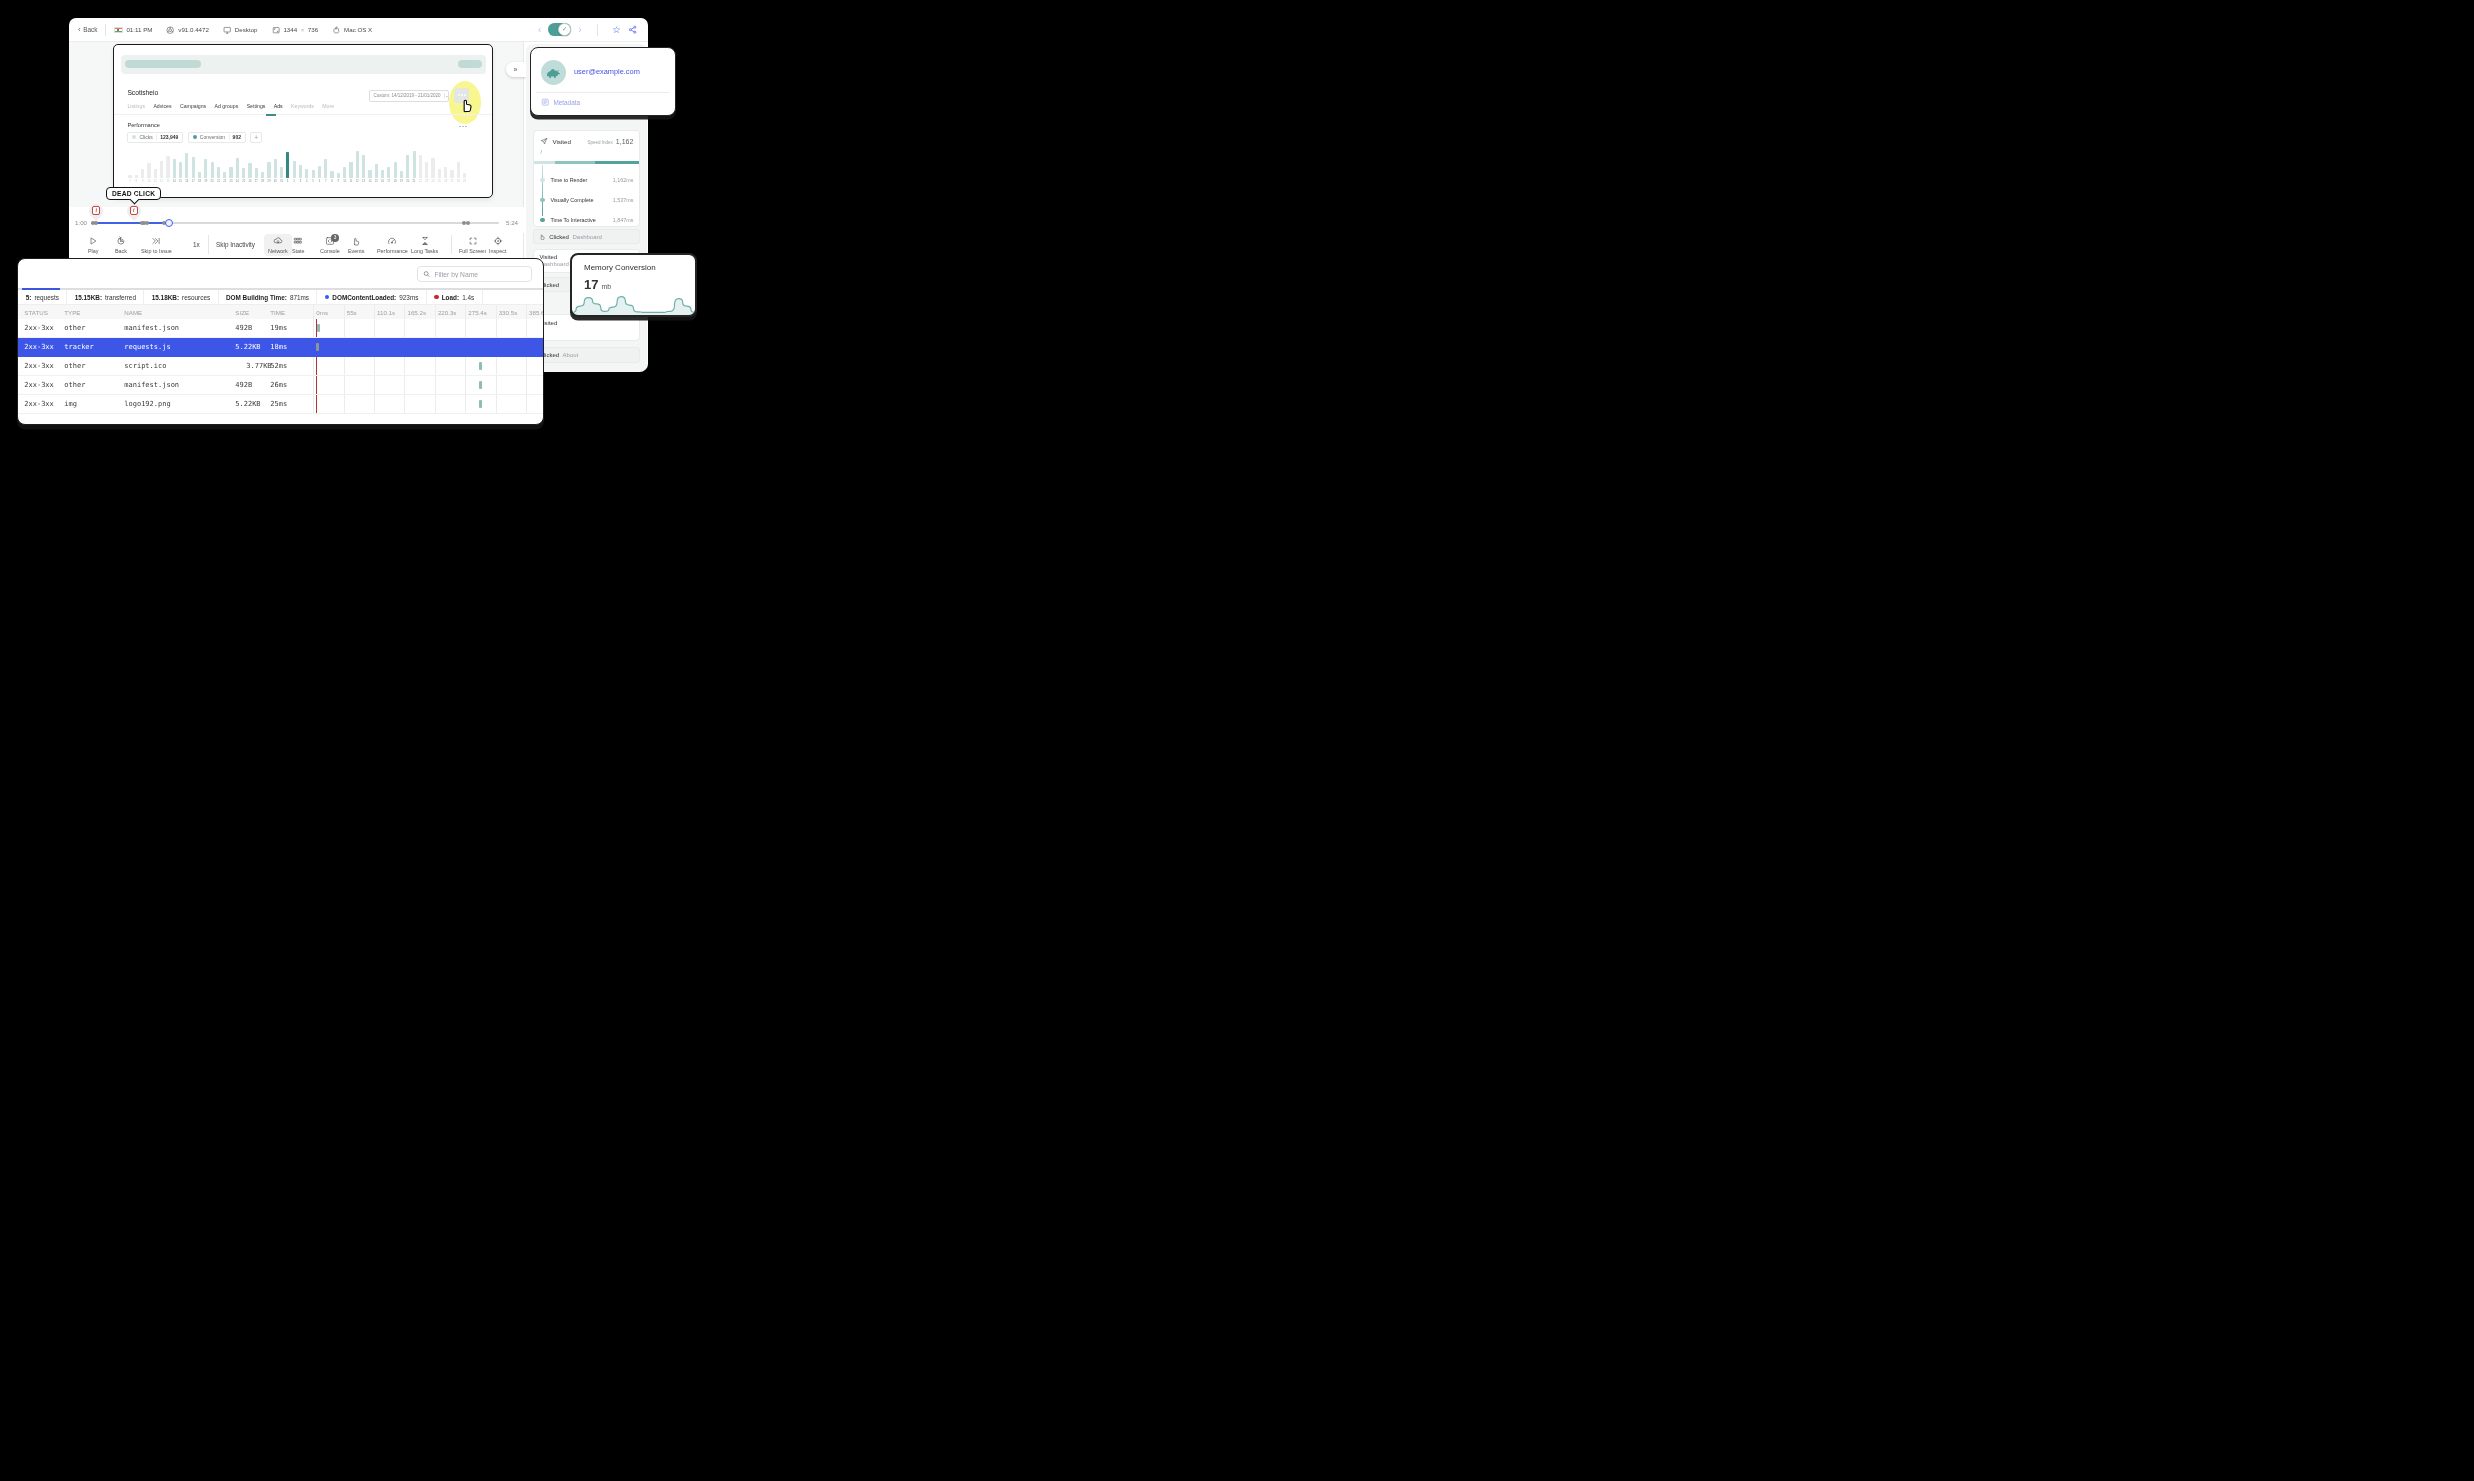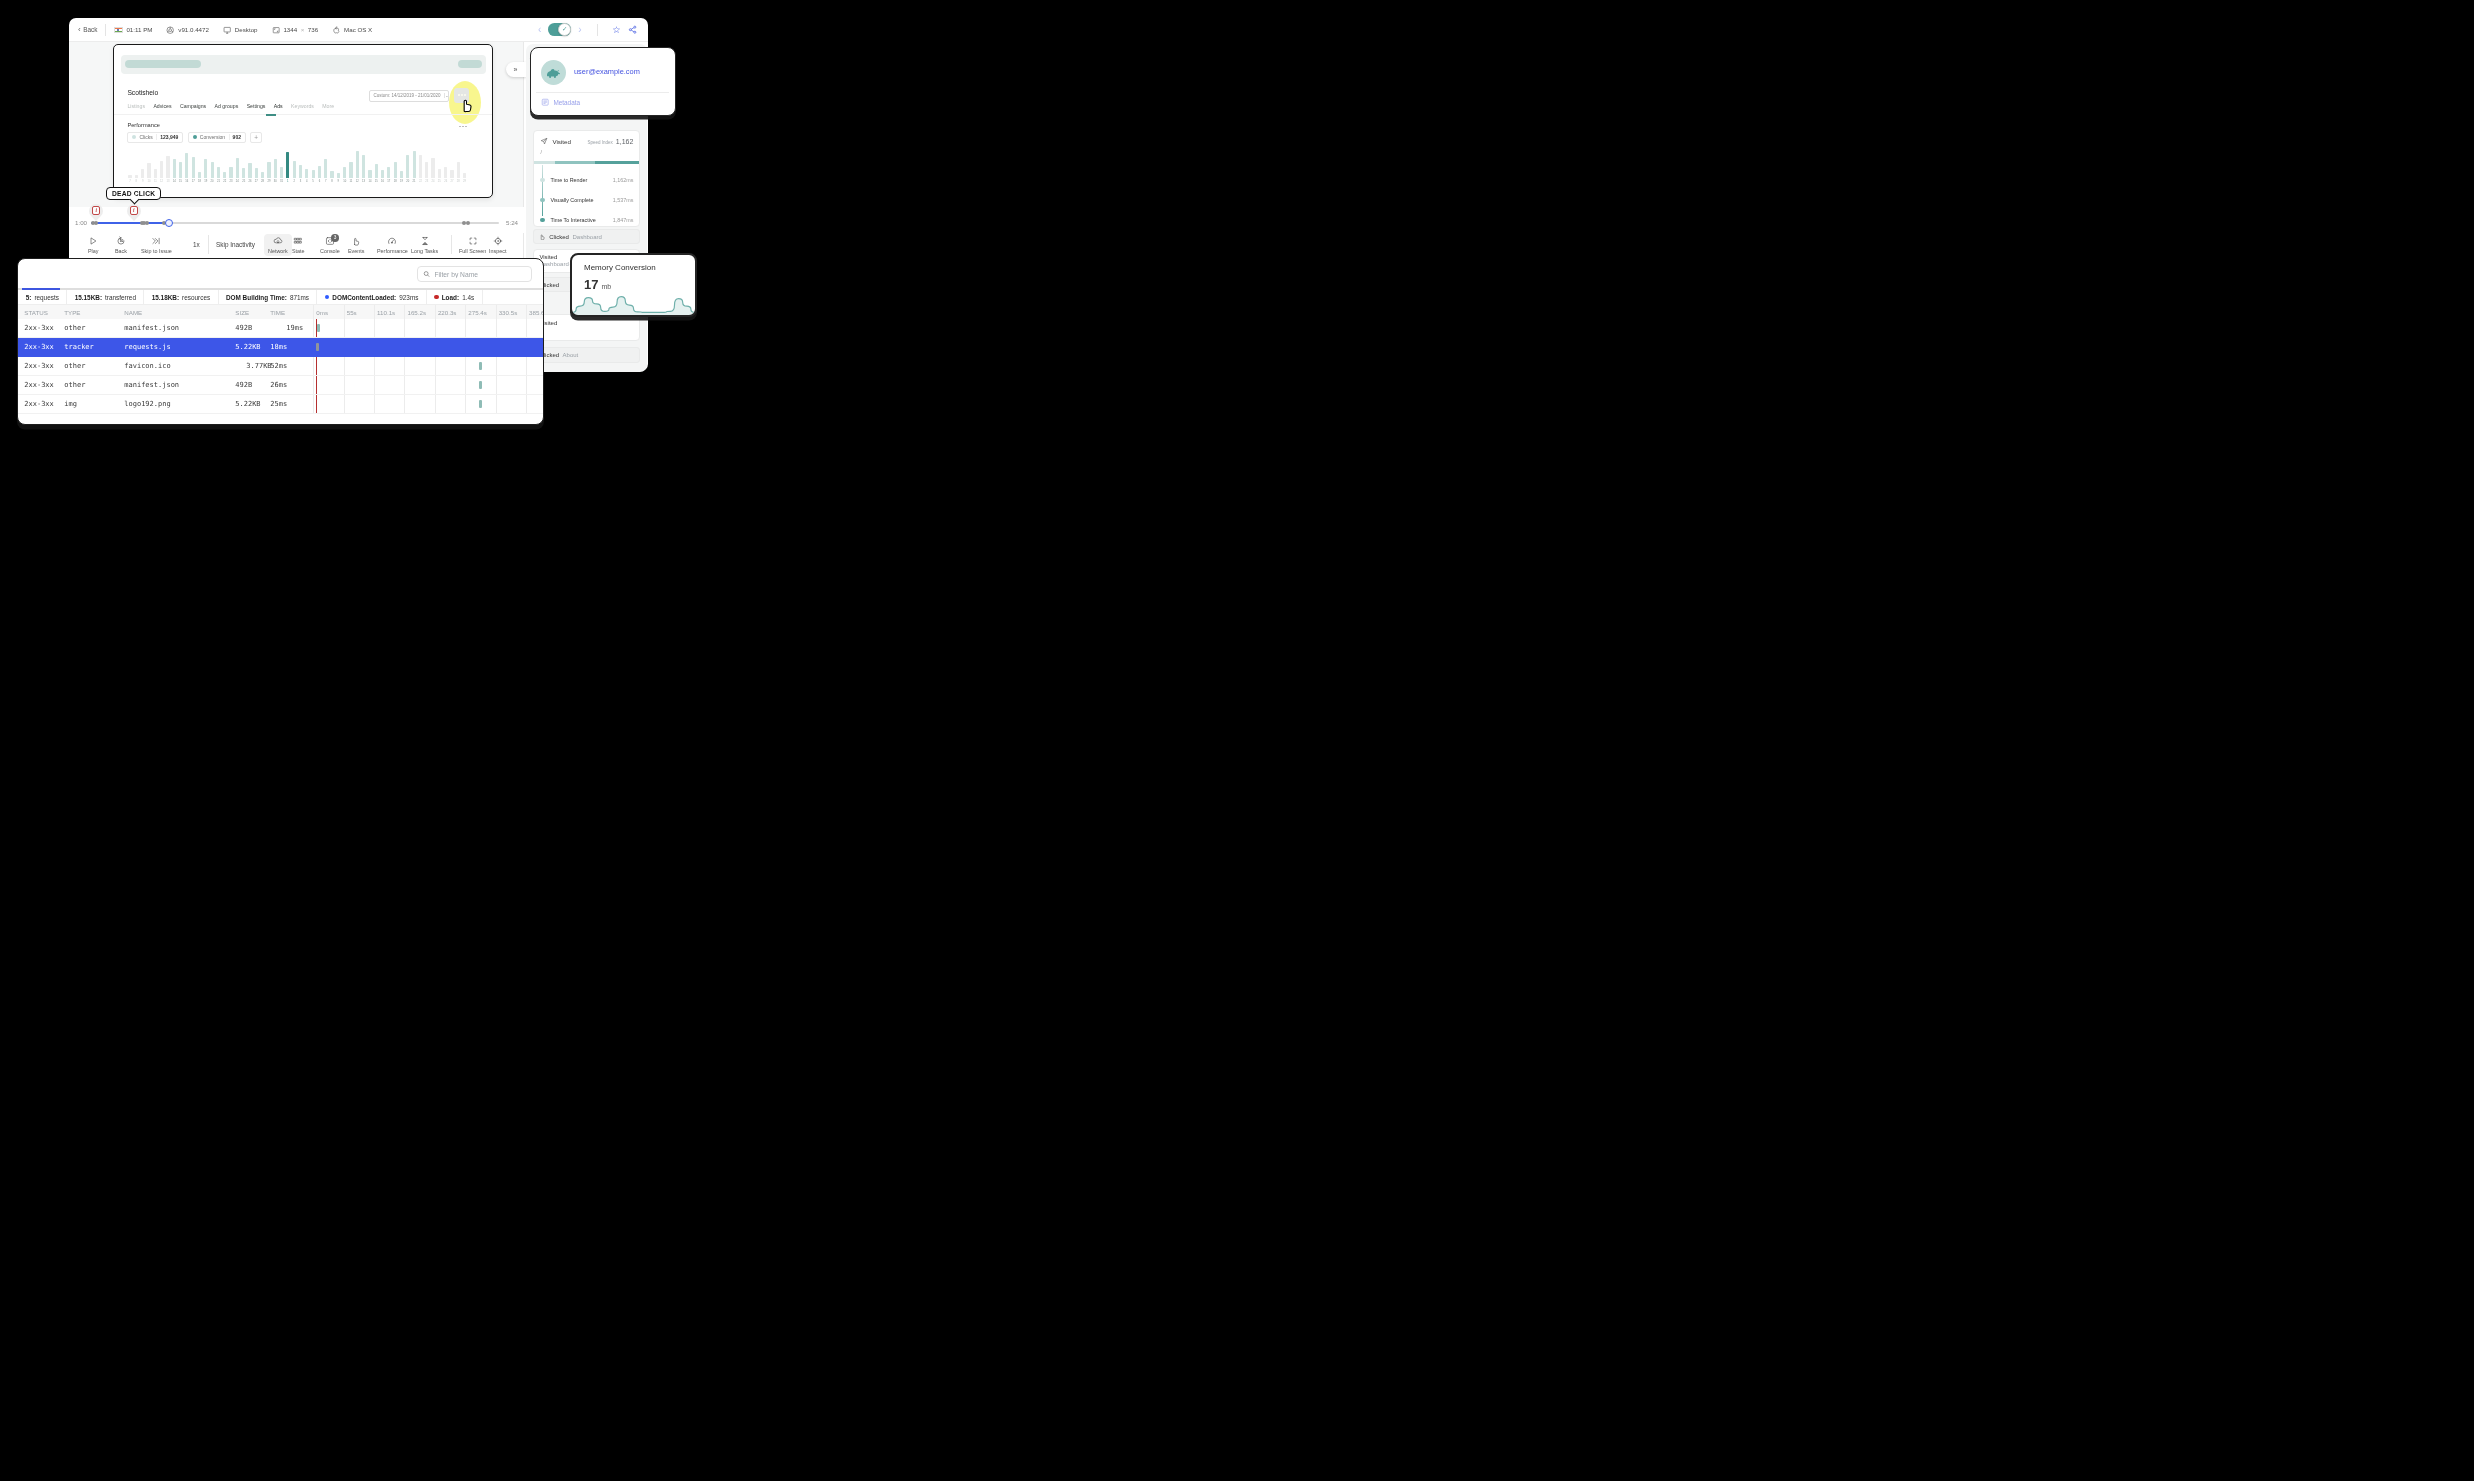--- a/index.html
+++ b/index.html
@@ -781,35 +781,35 @@
         <div class="wf-grid" style="left: 91.7%;"></div>
         <span class="wf-collbl" style="left: 93%;">385.6s</span>
         <div class="red-line" style="left: 1.3%;"></div>
       </div>
     <div class="net-rows" id="netRows">
         <div class="nrow">
           <span class="ncell" style="left: 6px;">2xx-3xx</span>
           <span class="ncell" style="left: 46px;">other</span>
           <span class="ncell" style="left: 106px;">manifest.json</span>
           <span class="ncell" style="left: 217px;">492B</span>
-          <span class="ncell" style="left: 268px;">19ms</span>
+          <span class="ncell" style="left: 252px;">19ms</span>
           <div class="wf-bar" style="left: 299px; background: rgb(143, 188, 182);"></div>
         </div>
         <div class="nrow selected">
           <span class="ncell" style="left: 6px;">2xx-3xx</span>
           <span class="ncell" style="left: 46px;">tracker</span>
           <span class="ncell" style="left: 106px;">requests.js</span>
           <span class="ncell" style="left: 217px;">5.22KB</span>
           <span class="ncell" style="left: 252px; text-align: right;">18ms</span>
           <div class="wf-bar" style="left: 298px; background: rgb(143, 148, 155);"></div>
         </div>
         <div class="nrow">
           <span class="ncell" style="left: 6px;">2xx-3xx</span>
           <span class="ncell" style="left: 46px;">other</span>
-          <span class="ncell" style="left: 106px;">favicon.ico</span>
+          <span class="ncell" style="left: 106px;">script.ico</span>
           <span class="ncell" style="left: 228px;">3.77KB</span>
           <span class="ncell" style="left: 252px;">52ms</span>
           <div class="wf-bar" style="left: 461px; background: rgb(143, 188, 182);"></div>
         </div>
         <div class="nrow">
           <span class="ncell" style="left: 6px;">2xx-3xx</span>
           <span class="ncell" style="left: 46px;">other</span>
           <span class="ncell" style="left: 106px;">manifest.json</span>
           <span class="ncell" style="left: 217px;">492B</span>
           <span class="ncell" style="left: 252px;">26ms</span>

